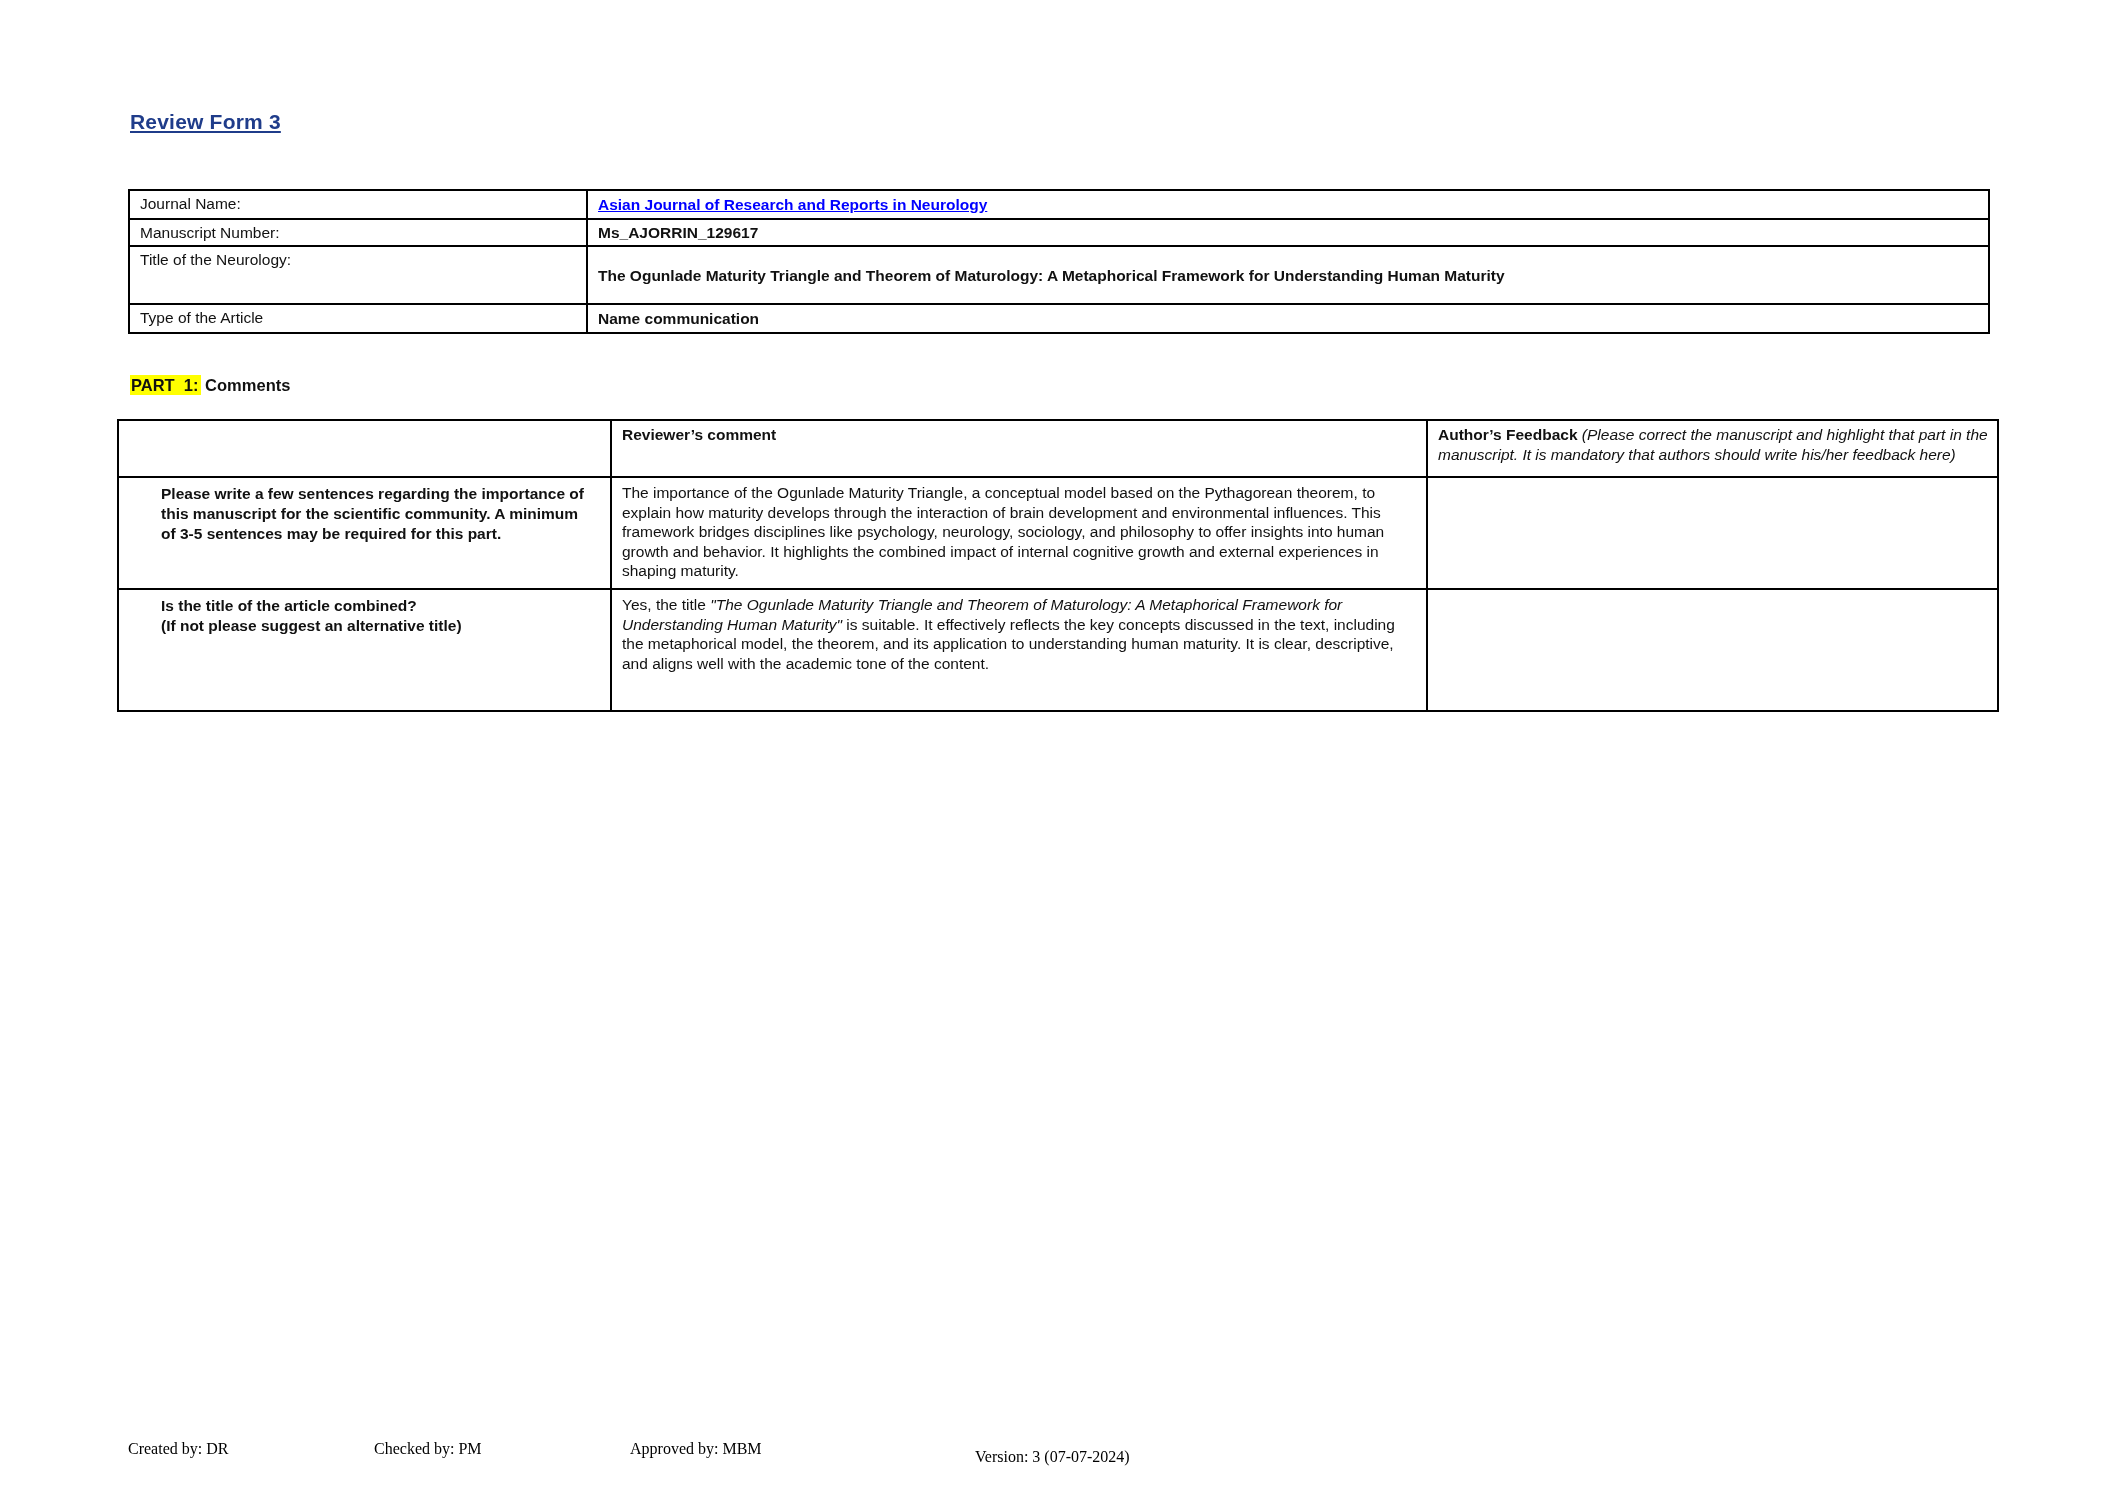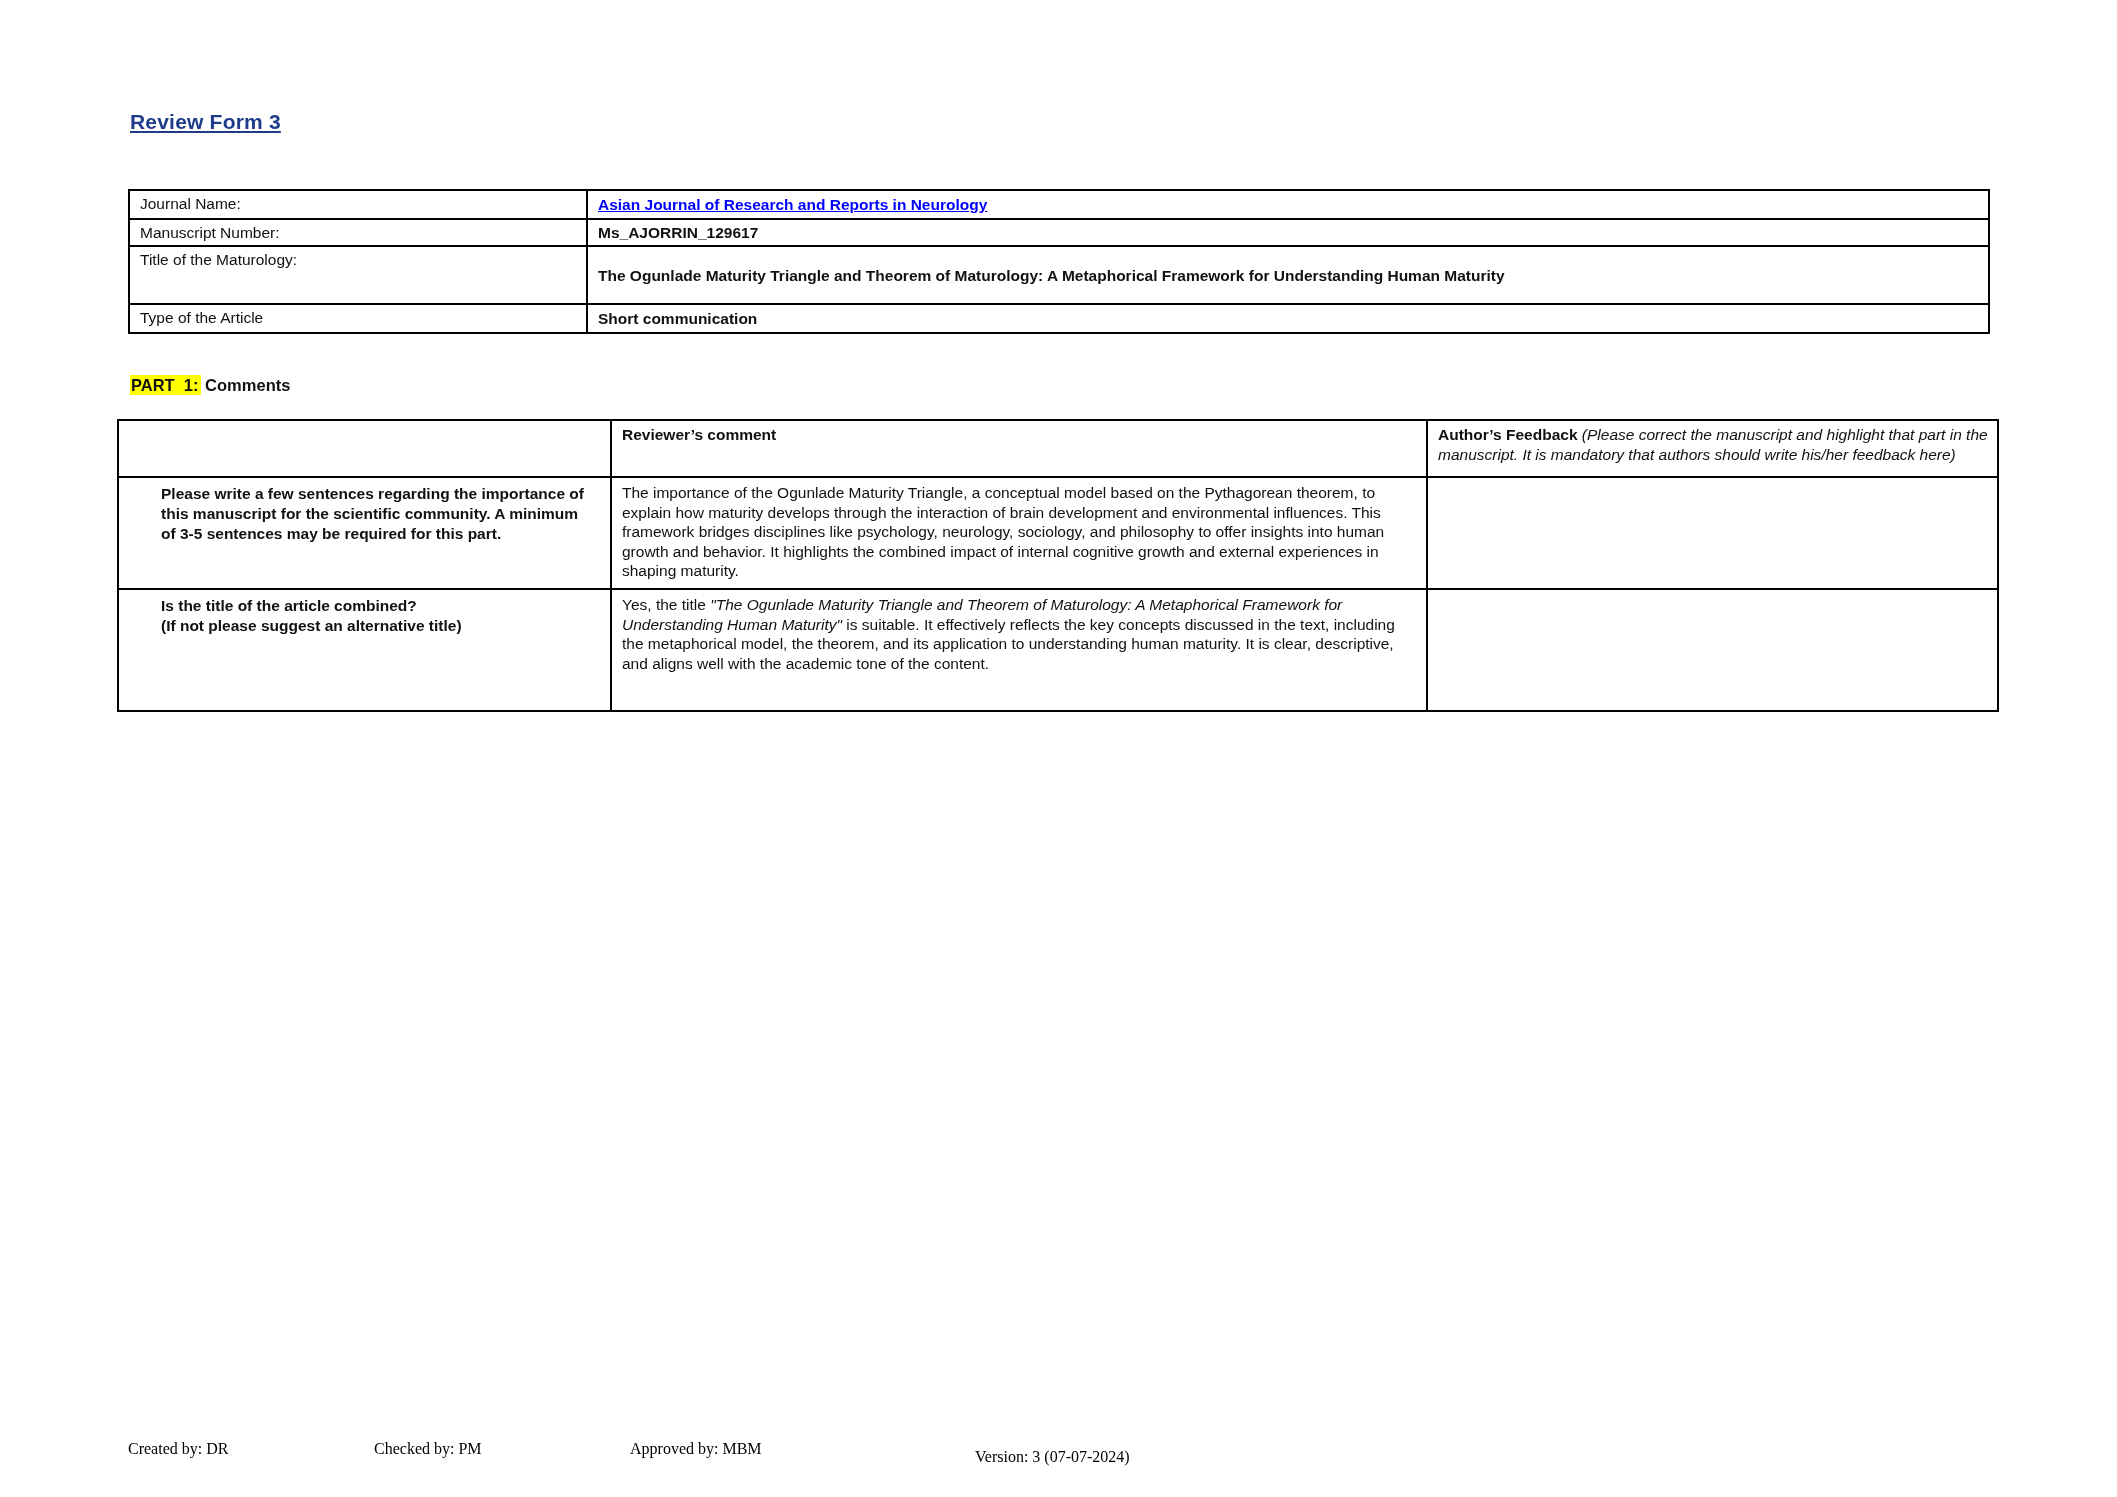--- a/index.html
+++ b/index.html
@@ -93,26 +93,26 @@
       <td>Journal Name:</td>
       <td class="vmid">
         <span class="journal-link">Asian Journal of Research and Reports in Neurology</span>
       </td>
     </tr>
     <tr class="row-number">
       <td>Manuscript Number:</td>
       <td class="val vmid">Ms_AJORRIN_129617</td>
     </tr>
     <tr class="row-title">
-      <td>Title of the Maturology:</td>
+      <td>Title of the Neurology:</td>
       <td class="val vmid">The Ogunlade Maturity Triangle and Theorem of Maturology: A Metaphorical Framework for Understanding Human Maturity</td>
     </tr>
     <tr class="row-type">
       <td>Type of the Article</td>
-      <td class="val vmid">Short communication</td>
+      <td class="val vmid">Name communication</td>
     </tr>
   </tbody>
     </table>
 
   <div class="part1-heading">
     <span class="hl">PART  1:</span><span style="white-space:pre;"> Comments</span>
   </div>
 
   <table class="cm-table">
     <colgroup>

